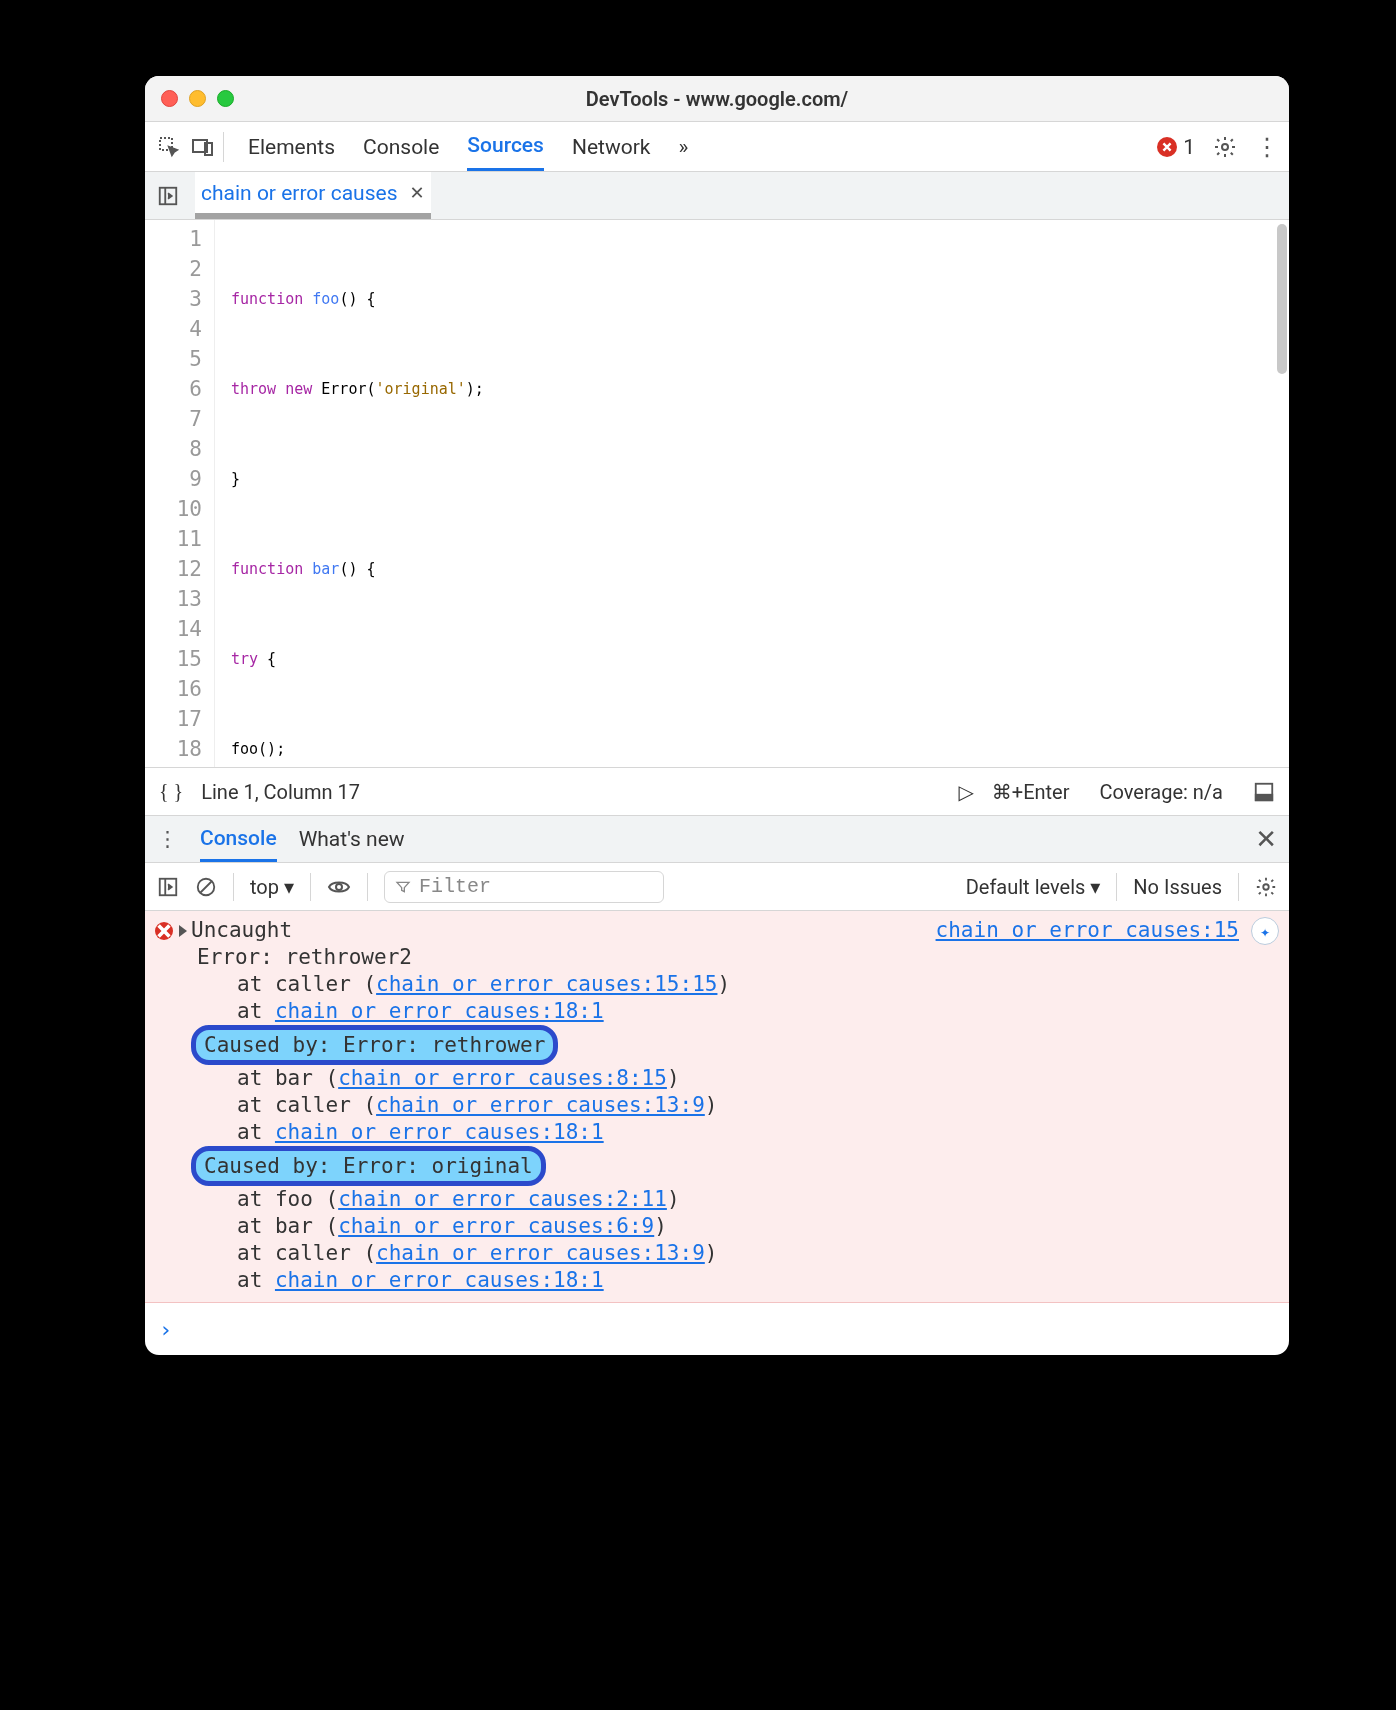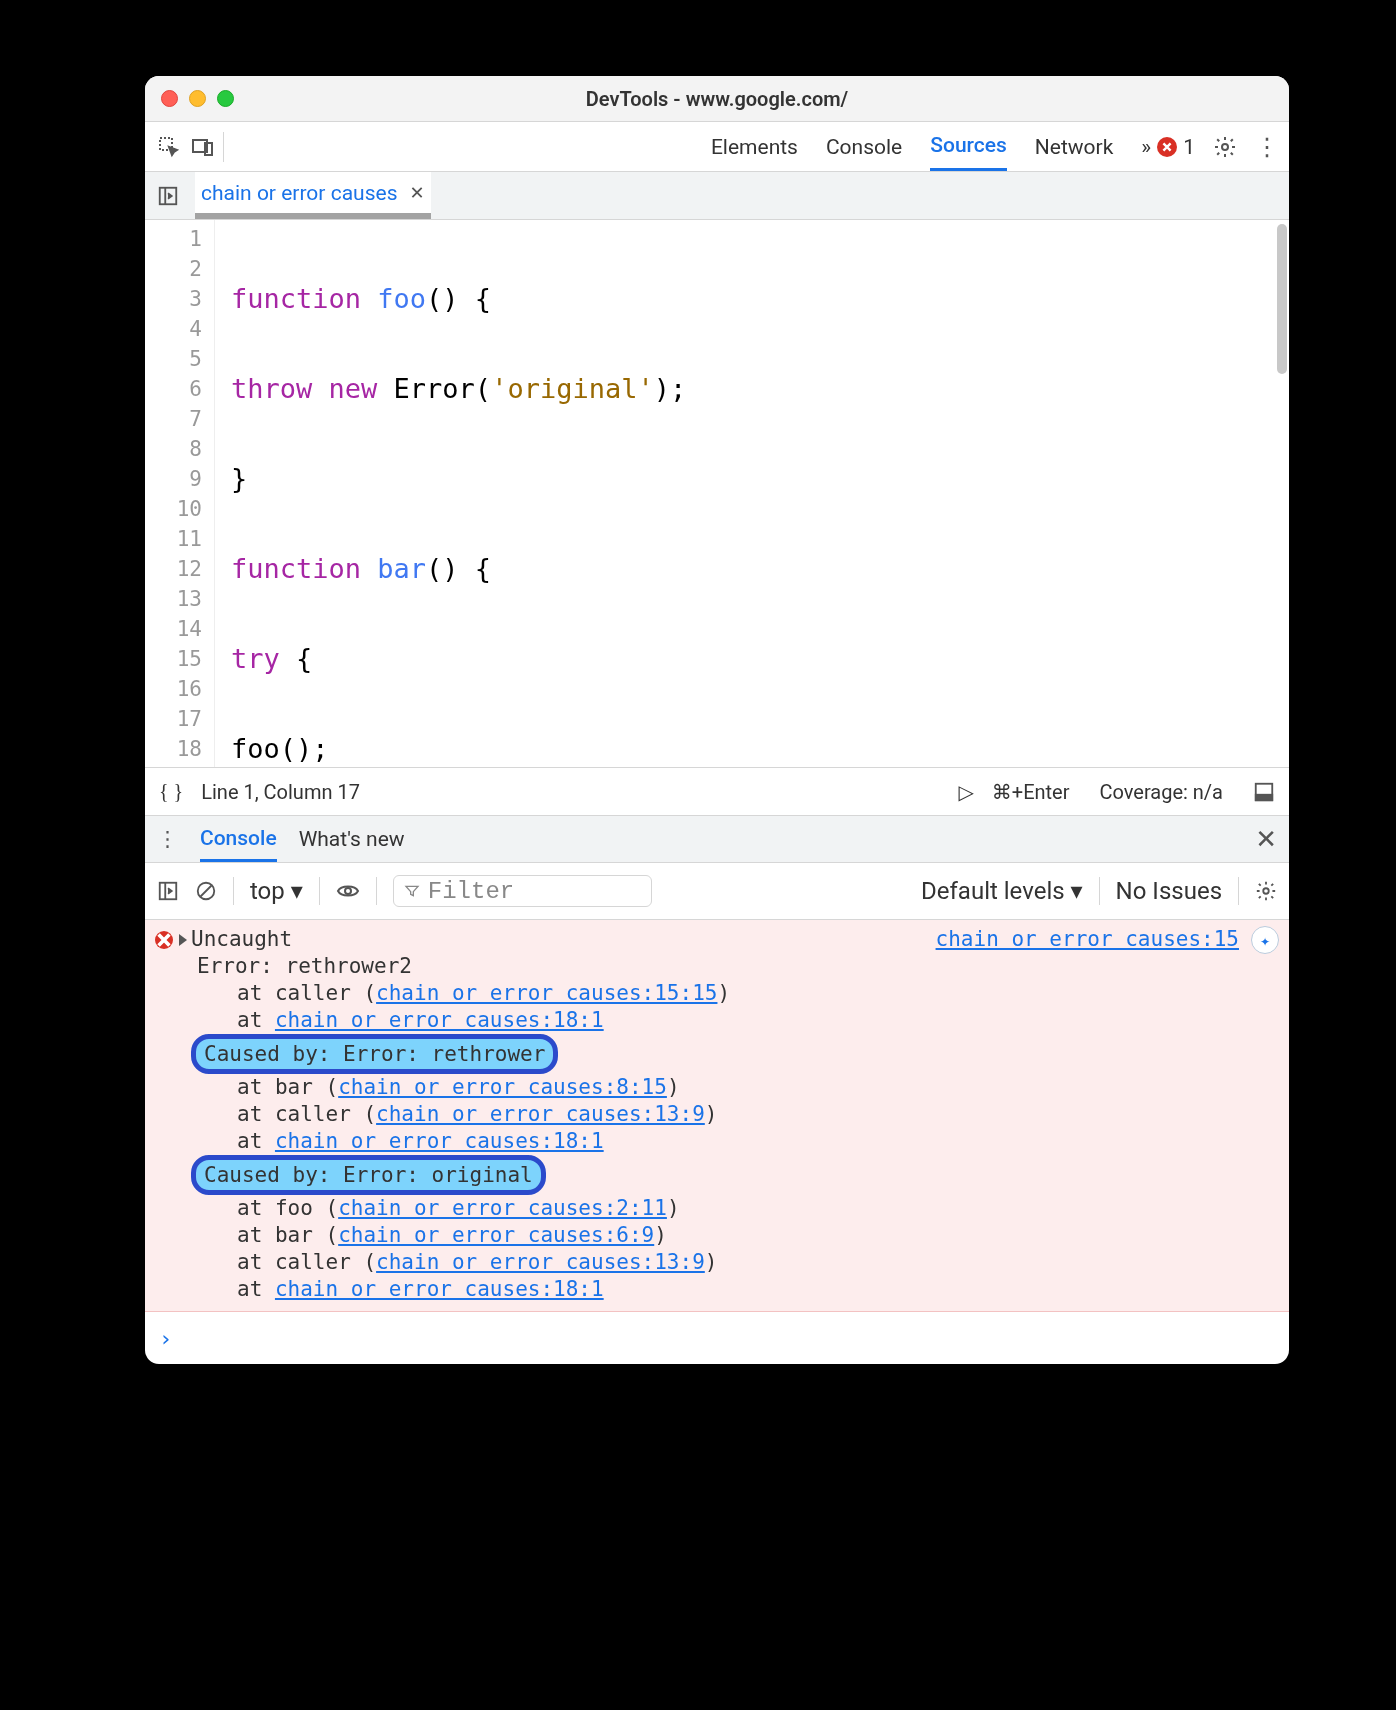--- a/index.html
+++ b/index.html
@@ -43,21 +43,21 @@
     height: 50px;
     border-bottom: 1px solid #d6d6d6;
     display: flex;
     align-items: center;
     padding: 0 10px;
     gap: 6px;
     font-size: 21px;
     color: #333;
   }
   .topbar .ticon { width: 28px; height: 28px; display:flex; align-items:center; justify-content:center; color:#555; }
-  .topbar .tabs { display:flex; gap: 28px; margin-left: 18px; flex:1; align-items:center; height:100%;justify-content:flex-end; }
+  .topbar .tabs { display:flex; gap: 28px; margin-left: 18px; flex:1; align-items:center; height:100%; }
   .topbar .tab { color:#333; height:100%; display:flex; align-items:center; cursor:pointer; }
   .topbar .tab.active { color:#1a73e8; border-bottom: 3px solid #1a73e8; font-weight:500; }
   .topbar .right { display:flex; align-items:center; gap:18px; margin-left:auto; }
   .err-badge { display:flex; align-items:center; gap:6px; }
   .err-circle { width:20px; height:20px; border-radius:50%; background:#d93025; display:flex; align-items:center; justify-content:center; }
   .err-circle svg { width:12px; height:12px; }
   
   .filetabs {
     height: 48px;
     border-bottom: 1px solid #d6d6d6;
@@ -95,21 +95,21 @@
     padding: 4px 12px 4px 0;
     font-family: ui-monospace, Menlo, Consolas, monospace;
     font-size: 21px;
     line-height: 30px;
     color:#999;
   }
   .code {
     flex:1;
     padding: 4px 0 4px 16px;
     font-family: ui-monospace, Menlo, Consolas, monospace;
-    font-size: 27px;
+    font-size: 15px;
     line-height: 30px;
     white-space: pre;
     position:relative;
   }
   .code .row { height:30px; display:flex; align-items:center; }
   .kw { color:#a626a4; }
   .fn { color:#4078f2; }
   .str { color:#986801; }
   .scrollthumb { position:absolute; right:2px; top:4px; width:10px; height:150px; background:#c8c8c8; border-radius:5px; }
   
@@ -134,27 +134,27 @@
     align-items:center;
     padding: 0 12px;
     gap: 22px;
     font-size: 21px;
   }
   .drawertabs .dtab { color:#333; height:100%; display:flex; align-items:center; }
   .drawertabs .dtab.active { color:#1a73e8; border-bottom:3px solid #1a73e8; font-weight:500; }
   .drawertabs .close { margin-left:auto; color:#555; font-size:26px; cursor:pointer; }
   
   .contoolbar {
-    height: 57px;
+    height: 48px;
     border-bottom: 1px solid #d6d6d6;
     display:flex;
     align-items:center;
     padding: 0 12px;
     gap: 16px;
-    font-size: 24px;
+    font-size: 20px;
     color:#333;
   }
   .contoolbar .sep { width:1px; height:28px; background:#d6d6d6; }
   .filterbox {
     flex:1;
     max-width:280px;
     height:32px;
     border:1px solid #d6d6d6;
     border-radius:6px;
     display:flex;

